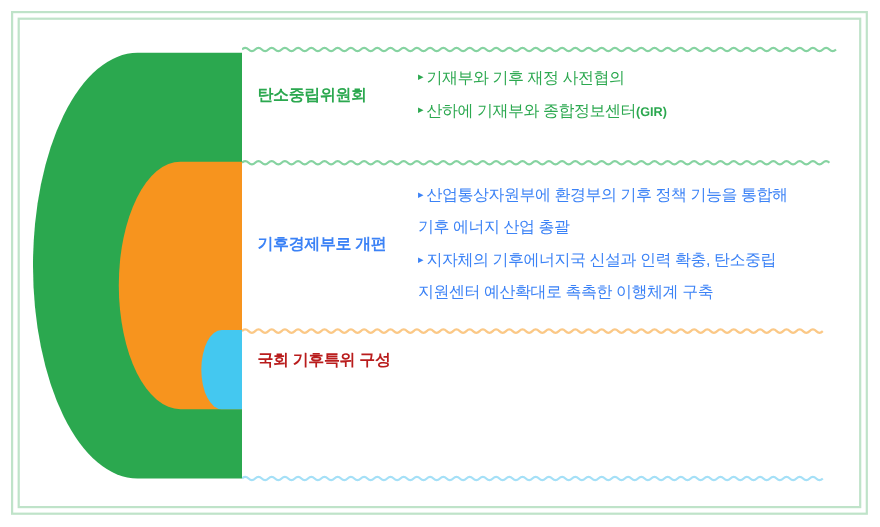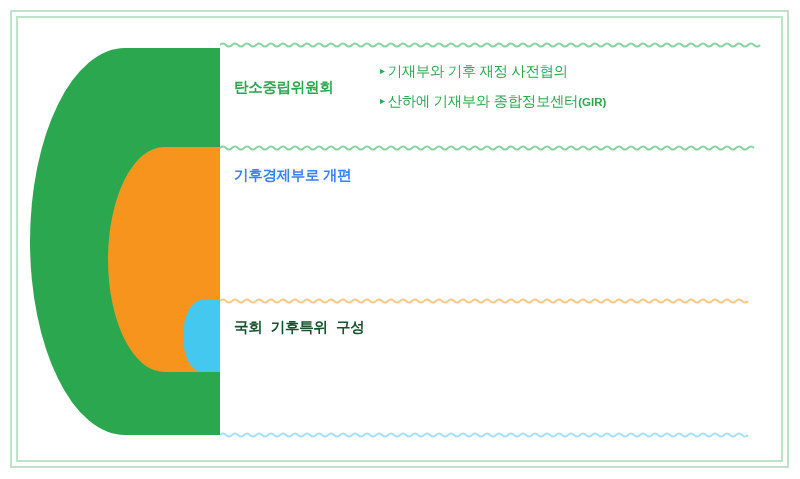--- a/index.html
+++ b/index.html
@@ -136,21 +136,21 @@
     white-space: nowrap;
   }
   .small-latin {
     font-size: 11.5px;
     letter-spacing: 0;
     font-weight: bold;
   }
 
   .c-green  { color: #2ba84f; }
   .c-orange { color: #3b82f6; }
-  .c-blue   { color: #14532d; font-family: Liberation Mono, monospace; }
+  .c-blue   { color: #b91c1c; }
 </style>
 </head>
 <body>
 
 <div id="infographic">
 
   <div class="frame-outer"></div>
   <div class="frame-inner"></div>
 
   <div class="arcs">
@@ -192,20 +192,26 @@
       <div class="sec-body c-green">
         <div class="bullet-line"><span class="bullet-mark">▸</span><span>기재부와 기후 재정 사전협의</span></div>
         <div class="bullet-line"><span class="bullet-mark">▸</span><span>산하에 기재부와 종합정보센터</span><span class="small-latin">(GIR)</span></div>
       </div>
     </div>
 
     <div class="section sec2">
       <div class="sec-title c-orange">
         <div>기후경제부로 개편</div>
       </div>
+      <div class="sec-body c-orange">
+        <div class="bullet-line"><span class="bullet-mark">▸</span><span>산업통상자원부에 환경부의 기후 정책 기능을 통합해</span></div>
+        <div class="cont-line">기후 에너지 산업 총괄</div>
+        <div class="bullet-line"><span class="bullet-mark">▸</span><span>지자체의 기후에너지국 신설과 인력 확충, 탄소중립</span></div>
+        <div class="cont-line">지원센터 예산확대로 촉촉한 이행체계 구축</div>
+      </div>
     </div>
 
     <div class="section sec3">
       <div class="sec-title c-blue">
         <div>국회 기후특위 구성</div>
       </div>
     </div>
 
   </div>
 </div>

